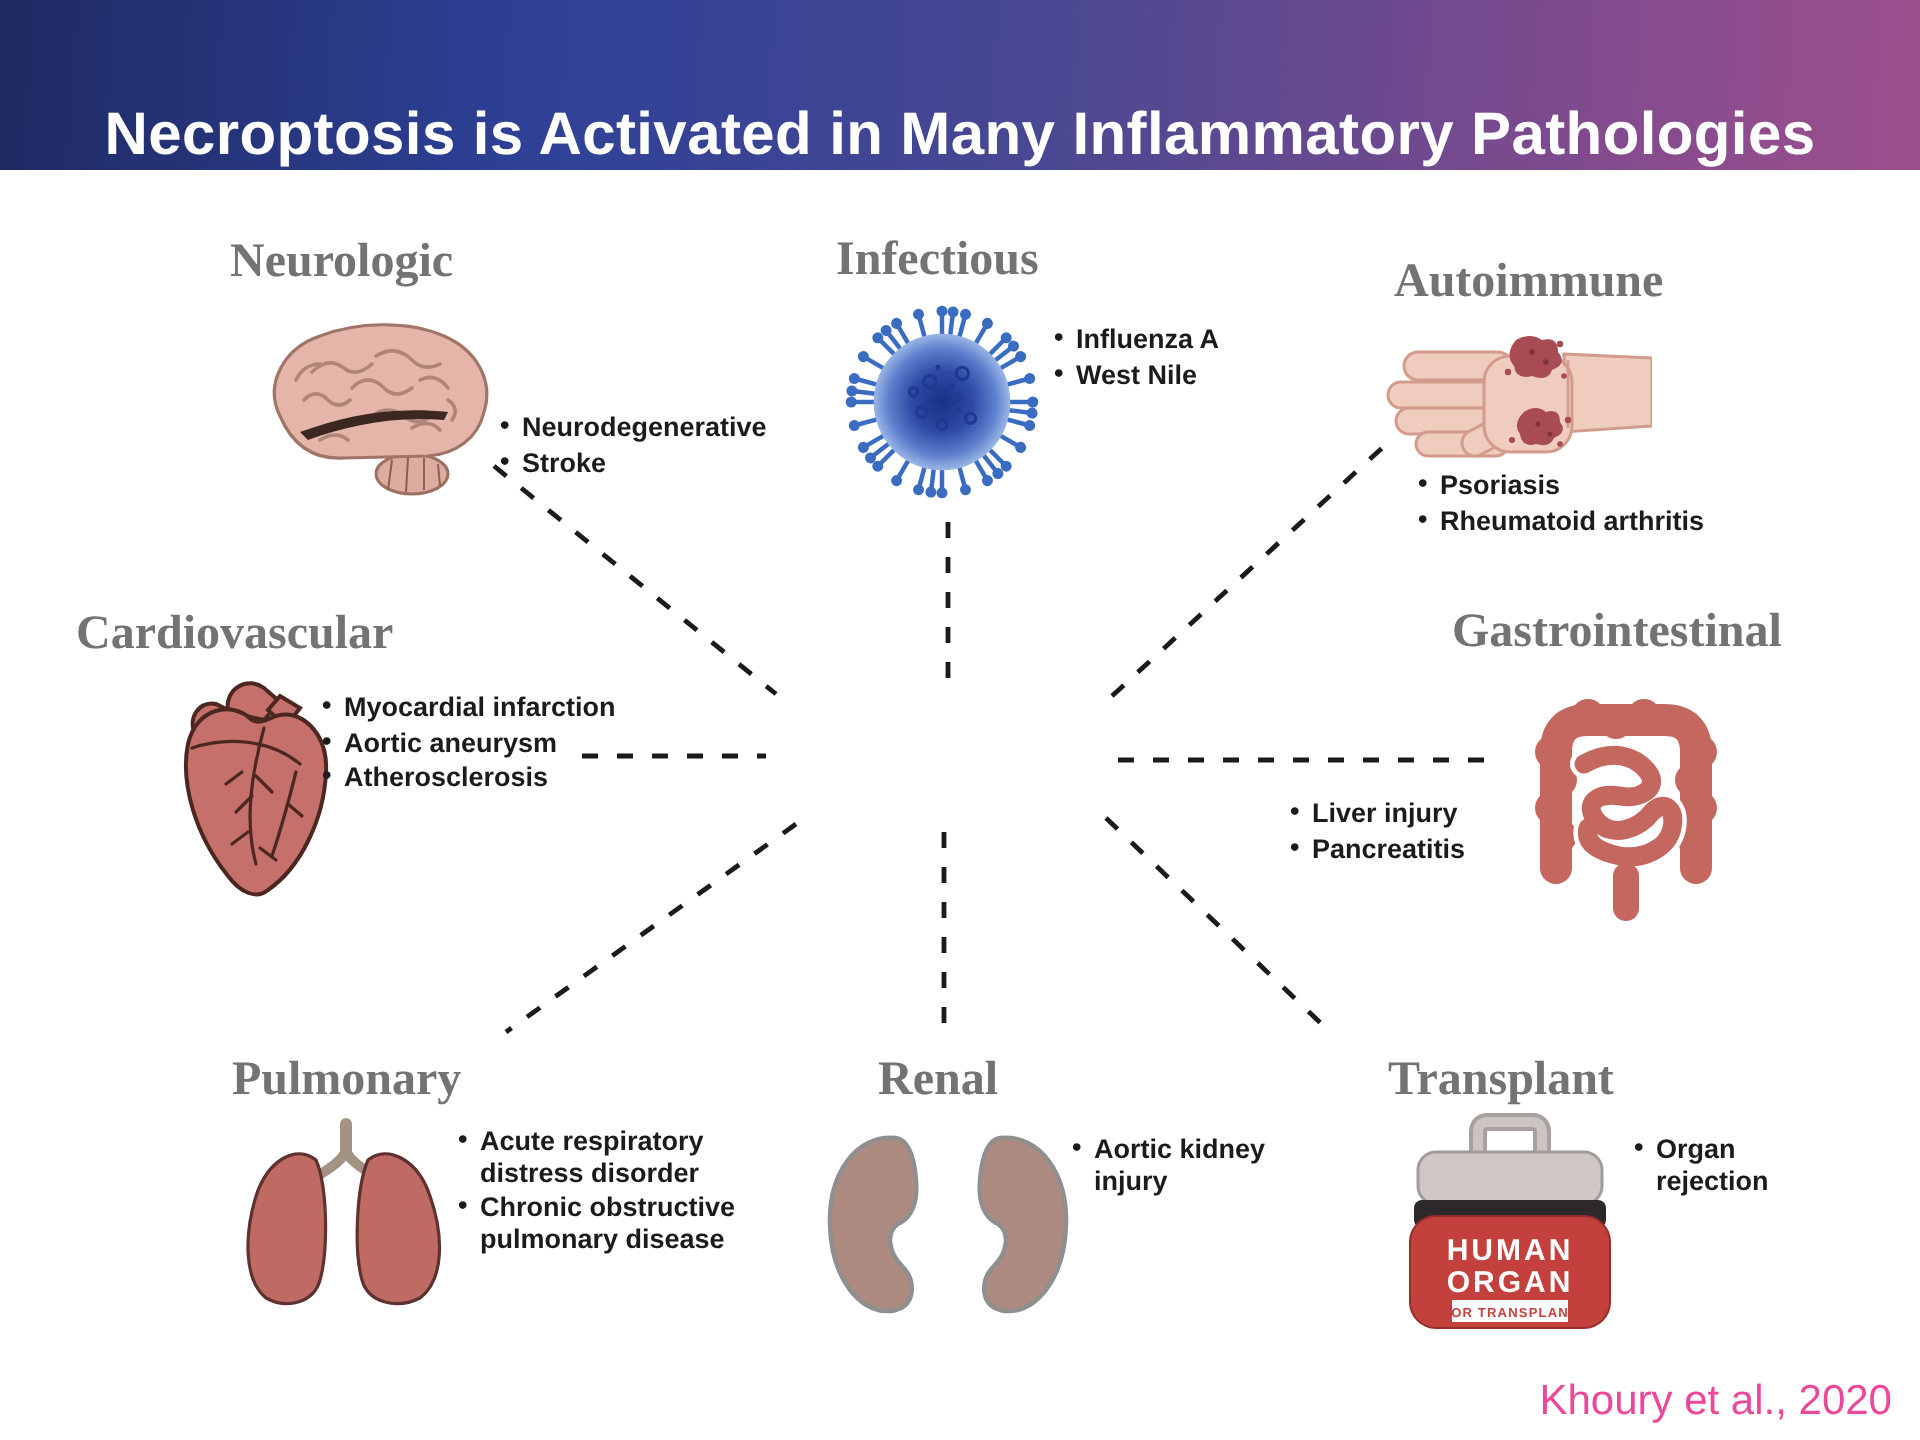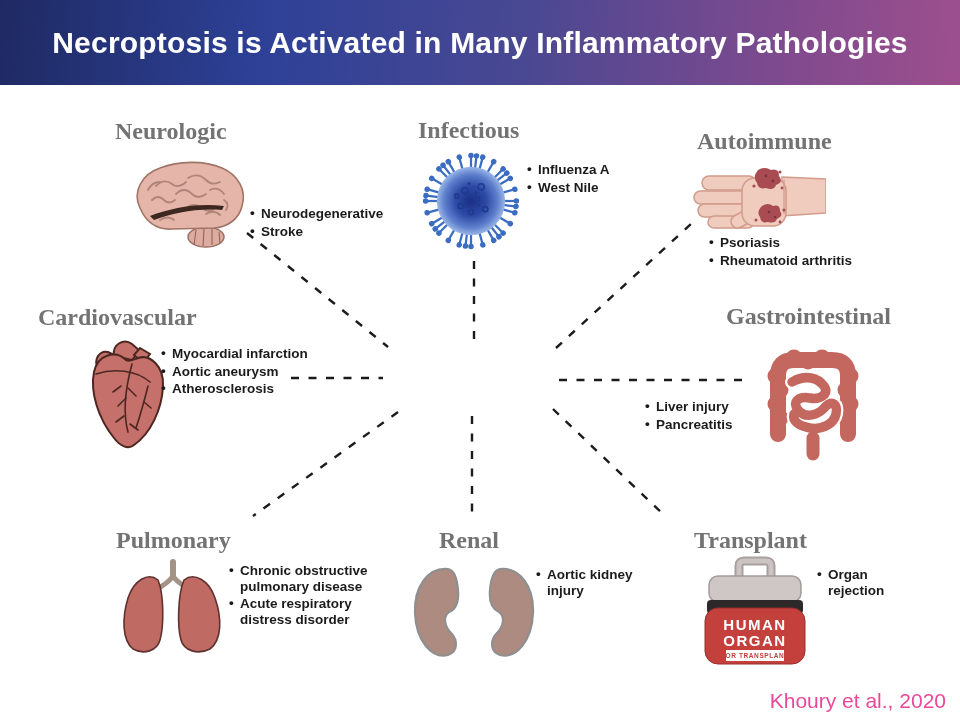--- a/index.html
+++ b/index.html
@@ -2,21 +2,21 @@
 <html><head>
 <meta charset="utf-8">
 <style>
   html,body{margin:0;padding:0;background:#ffffff;}
   .slide{position:relative;width:960px;height:720px;background:#ffffff;overflow:hidden;
          font-family:"Liberation Sans",sans-serif;}
 
   
   .header{position:absolute;left:0;top:0;width:960px;height:85px;
           background:linear-gradient(94deg,#1f2a63 0%,#2e4197 28%,#4a4892 55%,#7c4a8e 80%,#9d4f8d 100%);
-          display:flex;align-items:center;justify-content:center;}
+          display:flex;align-items:flex-end;justify-content:center;}
   .header h1{margin:0;color:#ffffff;font-size:30px;font-weight:bold;letter-spacing:0.2px;
              font-family:"Liberation Sans",sans-serif;}
 
   
   .connections{position:absolute;left:0;top:0;width:960px;height:720px;z-index:1;}
   .connections line{stroke:#1b1b1b;stroke-width:2.4;stroke-dasharray:8 9.5;}
 
   
   .center-node{position:absolute;left:397px;top:351px;width:152px;height:59px;z-index:2;
                background:#8d8d8d;border:2.5px solid #4e4e4e;border-radius:24px;
@@ -246,22 +246,22 @@
       <path d="M61,20 C56,28 48,30 42,36" stroke-width="5"></path>
       <path d="M61,20 C66,28 74,30 80,36" stroke-width="5"></path>
       <path d="M42,36 L35,39 M42,36 L44,43 M80,36 L87,39 M80,36 L78,43" stroke-width="3"></path>
     </g>
     <g fill="#bf6a63" stroke="#5e3230" stroke-width="1.6">
       <path d="M46,24 C36,16 22,24 16,42 C10,62 10,84 21,93 C32,99 45,95 48,84 C52,70 52,38 46,24 Z"></path>
       <path d="M72,24 C82,16 97,24 103,42 C110,62 110,84 98,93 C86,99 72,95 69,84 C65,70 66,38 72,24 Z"></path>
     </g>
   </svg>
   <ul class="bullets" style="left:229px;top:563px;width:152px;">
+    <li>Acute respiratory distress disorder</li>
     <li>Chronic obstructive pulmonary disease</li>
-    <li>Acute respiratory distress disorder</li>
   </ul>
 
   <div class="heading" style="left:439px;top:527px;">Renal</div>
   <svg class="icon" style="left:408px;top:563px;" width="132" height="100" viewBox="0 0 132 100">
     <defs>
       <path id="kid" d="M40,6 C20,4 6,24 7,50 C8,78 24,96 40,92 C50,89 50,77 43,70 C36,63 35,53 41,49 C48,46 51,38 50,27 C49,14 46,7 40,6 Z"></path>
     </defs>
     <use href="#kid" fill="#ae8b80" stroke="#8f8f8f" stroke-width="2.2"></use>
     <use href="#kid" fill="#ae8b80" stroke="#8f8f8f" stroke-width="2.2" transform="translate(132,0) scale(-1,1)"></use>
   </svg>

